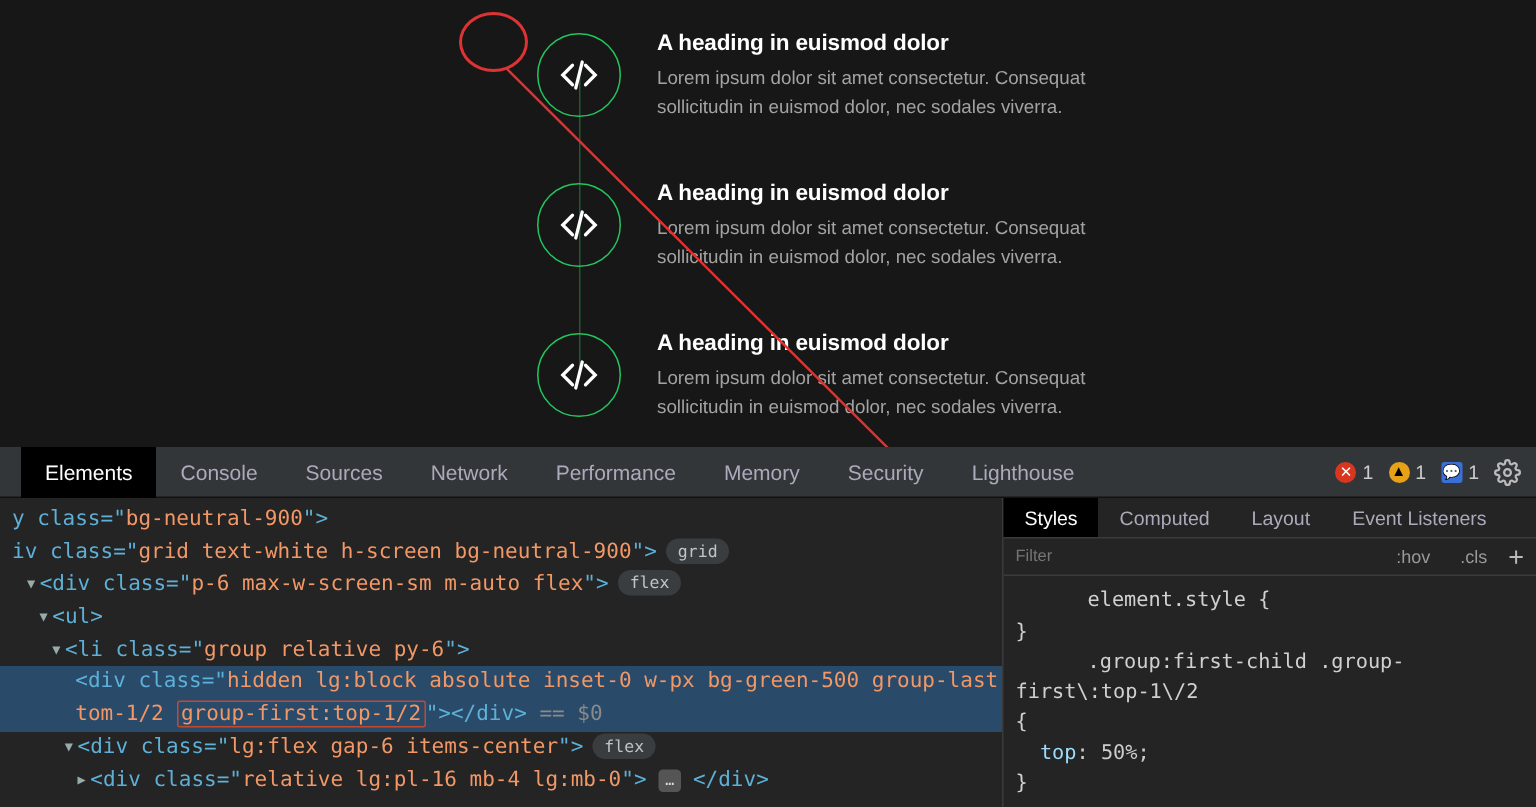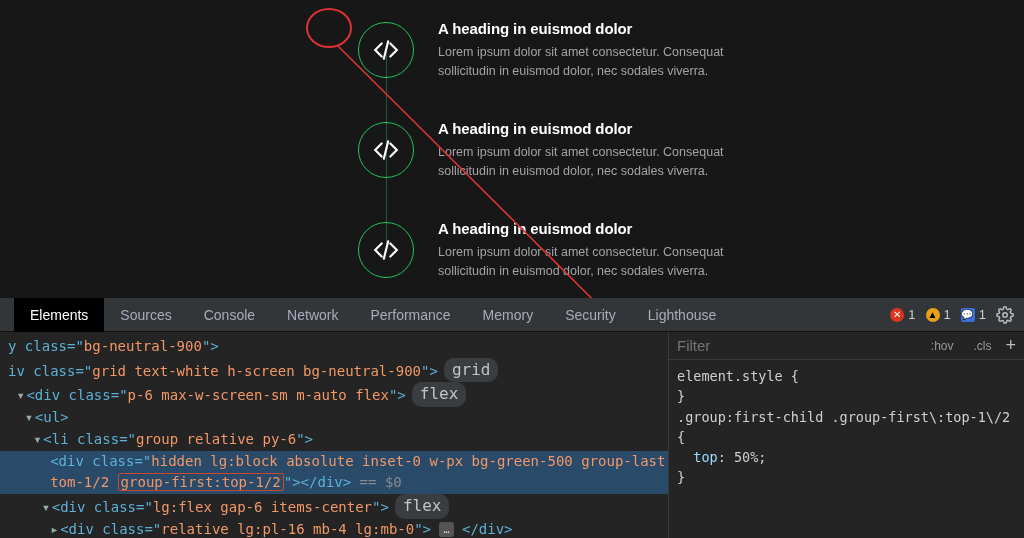--- a/index.html
+++ b/index.html
@@ -27,37 +27,37 @@
 .badges { display: flex; align-items: center; gap: 10px; padding-right: 10px; }
 .badge { display: inline-flex; align-items: center; gap: 4px; font-size: 13px; }
 .badge .dot { width: 14px; height: 14px; border-radius: 50%; display: inline-flex; align-items: center; justify-content: center; font-size: 10px; color: #fff; }
 .gear { width: 18px; height: 18px; display: inline-flex; align-items: center; justify-content: center; color: #bbb; }
 
 .ae { display: flex; height: 206px; }
 .dom { flex: 1 1 auto; font-family: Menlo, Consolas, monospace; font-size: 14px; line-height: 1.55; padding: 4px 0 0 0; background: #242424; overflow: hidden; }
 .dom .line { white-space: pre; padding-left: 8px; }
 .tagc { color: #5db0d7; }
 .attrv { color: #f29766; }
-.pill { display: inline-block; background: #3a3d40; color: #bfc4c9; border-radius: 10px; padding: 0 8px; font-size: 16px; margin-left: 6px; vertical-align: 1px; }
+.pill { display: inline-block; background: #3a3d40; color: #bfc4c9; border-radius: 10px; padding: 0 8px; font-size: 11px; margin-left: 6px; vertical-align: 1px; }
 .sel-line { background: #2a4a6a; position: relative; }
 .hl-box { border: 1px solid #c8472f; padding: 0 2px; border-radius: 2px; }
 .eq0 { color: #8a8a8a; }
 .tri { color: #9aa; display: inline-block; width: 10px; }
 .dots { display: inline-block; background: #555; border-radius: 3px; color: #ddd; padding: 0 4px; font-size: 10px; vertical-align: 1px; }
 
 .sidebar { width: 356px; flex: 0 0 356px; background: #242424; border-left: 1px solid #3a3a3a; display: flex; flex-direction: column; }
 .stabs { display: flex; height: 30px; border-bottom: 1px solid #3a3a3a; }
 .stab { padding: 0 14px; display: flex; align-items: center; color: #aab; font-size: 13px; cursor: pointer; }
 .stab.active { background: #000; color: #fff; }
 .filterbar { display: flex; align-items: center; height: 28px; border-bottom: 1px solid #3a3a3a; padding: 0 8px; gap: 8px; }
-.filterbar input { flex: 1; background: transparent; border: none; color: #999; font-size: 15px; outline: none; font-family: inherit; }
+.filterbar input { flex: 1; background: transparent; border: none; color: #999; font-size: 11px; outline: none; font-family: inherit; }
 .fbtn { color: #999; font-size: 12px; padding: 2px 6px; cursor: pointer; }
 .plus { color: #bbb; font-size: 18px; cursor: pointer; }
 .styles { font-family: Menlo, Consolas, monospace; font-size: 13.5px; line-height: 1.5; padding: 6px 8px; color: #ccc; }
-.sel { color: #d0d0d0; }
+.sel { color: #d0d0d0; margin-left: 48px; }
 .prop { color: #9cdcfe; margin-top: 12px; }
 .val { color: #ccc; }
 .styles .kw { color: #d0d0d0; }
 </style>
 </head>
 <body>
 
 <div class="viewport">
 
   <div class="page">
@@ -107,22 +107,22 @@
 
     <div class="ann-circle"></div>
     <svg class="ann-line" width="1024" height="538">
       <line x1="338" y1="46" x2="736" y2="442" stroke="#d33" stroke-width="1.6"></line>
     </svg>
   </div>
 
   <div class="devtools">
     <div class="tabs">
       <div class="tab active">Elements</div>
+      <div class="tab">Console</div>
       <div class="tab">Sources</div>
-      <div class="tab">Console</div>
       <div class="tab">Network</div>
       <div class="tab">Performance</div>
       <div class="tab">Memory</div>
       <div class="tab">Security</div>
       <div class="tab">Lighthouse</div>
       <div class="tab-spacer"></div>
       <div class="badges">
         <span class="badge">
             <span class="dot" style="background:#d9361f">✕</span>
             <span>1</span>
@@ -151,20 +151,26 @@
         <div class="line"> <span class="tri">▾</span><span class="tagc">&lt;div class="</span><span class="attrv">p-6 max-w-screen-sm m-auto flex</span><span class="tagc">"&gt;</span><span class="pill">flex</span></div>
         <div class="line">  <span class="tri">▾</span><span class="tagc">&lt;ul&gt;</span></div>
         <div class="line">   <span class="tri">▾</span><span class="tagc">&lt;li class="</span><span class="attrv">group relative py-6</span><span class="tagc">"&gt;</span></div>
         <div class="line sel-line">     <span class="tagc">&lt;div class="</span><span class="attrv">hidden lg:block absolute inset-0 w-px bg-green-500 group-last:bot</span></div>
         <div class="line sel-line">     <span class="attrv">tom-1/2 </span><span class="attrv hl-box">group-first:top-1/2</span><span class="tagc">"&gt;&lt;/div&gt;</span><span class="eq0"> == $0</span></div>
         <div class="line">    <span class="tri">▾</span><span class="tagc">&lt;div class="</span><span class="attrv">lg:flex gap-6 items-center</span><span class="tagc">"&gt;</span><span class="pill">flex</span></div>
         <div class="line">     <span class="tri">▸</span><span class="tagc">&lt;div class="</span><span class="attrv">relative lg:pl-16 mb-4 lg:mb-0</span><span class="tagc">"&gt;</span> <span class="dots">…</span> <span class="tagc">&lt;/div&gt;</span></div>
       </div>
 
       <div class="sidebar">
+        <div class="stabs">
+          <div class="stab active">Styles</div>
+          <div class="stab">Computed</div>
+          <div class="stab">Layout</div>
+          <div class="stab">Event Listeners</div>
+        </div>
         <div class="filterbar">
           <input placeholder="Filter" style="">
           <span class="fbtn">:hov</span>
           <span class="fbtn">.cls</span>
           <span class="plus">+</span>
         </div>
         <div class="styles">
           <div><span class="sel">element.style {</span></div>
           <div><span class="kw">}</span></div>
           <div><span class="sel">.group:first-child .group-first\:top-1\/2</span></div>

